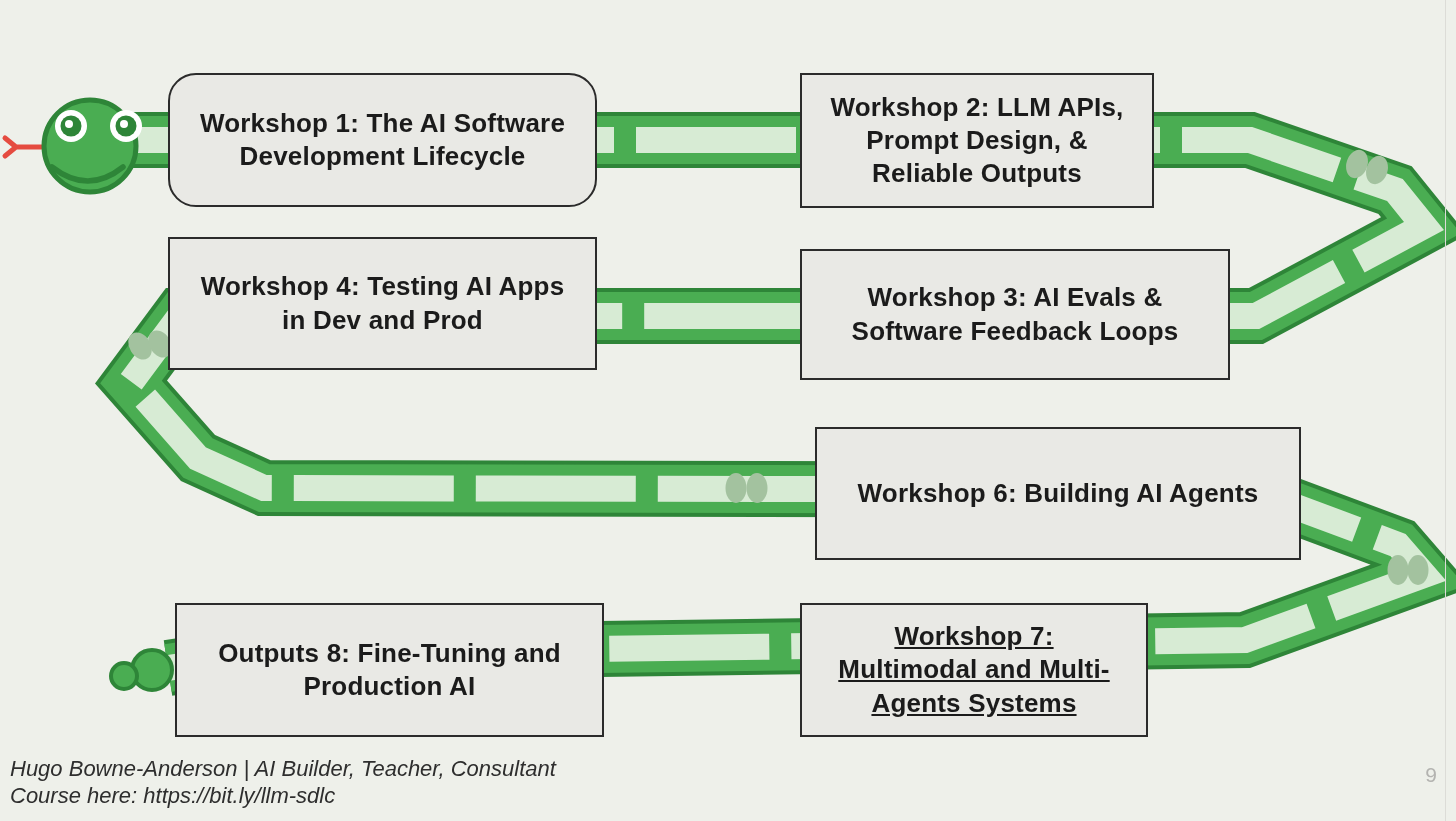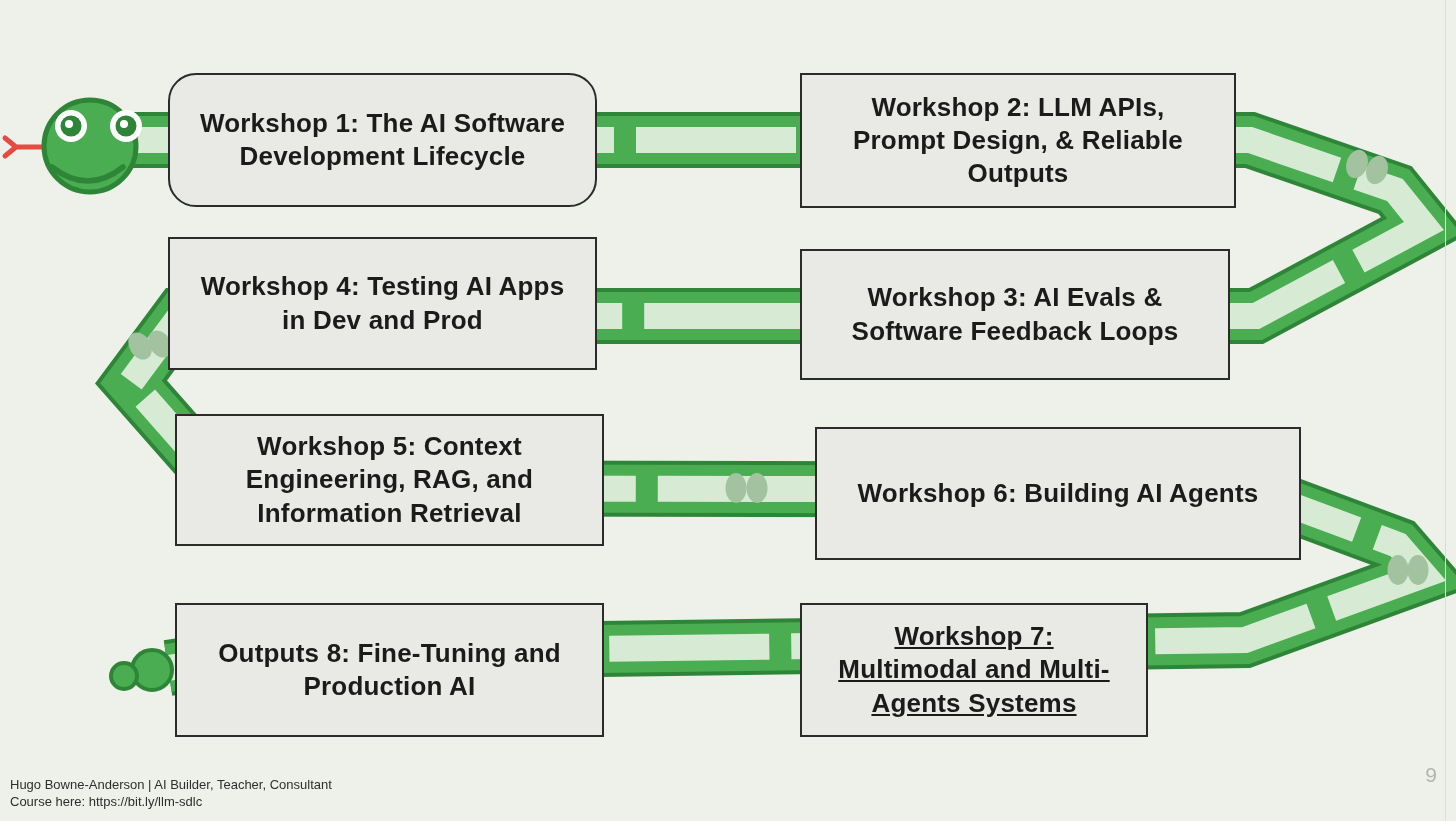--- a/index.html
+++ b/index.html
@@ -35,32 +35,32 @@
     display:flex;align-items:center;justify-content:center;
     text-align:center;
     color:var(--text,#1b1b1b);
     font-weight:700;
     font-size:26px;line-height:1.28;
     letter-spacing:.2px;
     padding:0 28px;
     box-sizing:border-box;
   }
   .w1{left:168px;top:73px;width:429px;height:134px;border-radius:28px;}
-  .w2{left:800px;top:73px;width:436px;height:135px;}
+  .w2{left:800px;top:73px;width:354px;height:135px;}
   .w3{left:800px;top:249px;width:430px;height:131px;}
   .w4{left:168px;top:237px;width:429px;height:133px;}
   .w5{left:175px;top:414px;width:429px;height:132px;}
   .w6{left:815px;top:427px;width:486px;height:133px;}
   .w7{left:800px;top:603px;width:348px;height:134px;text-decoration:underline;}
   .w8{left:175px;top:603px;width:429px;height:134px;}
 
   #footer{
     position:absolute;left:10px;bottom:11px;
     color:var(--footer_text,#2e2e2e);
-    font-size:13px;line-height:1.26;
+    font-size:22px;line-height:1.26;font-style:italic;
   }
   #page-number{
     position:absolute;right:19px;top:763px;
     color:var(--page_number_gray,#b3b3b0);
     font-size:21px;
   }
   #screen-edge{
     position:absolute;right:10px;top:0;bottom:0;width:1px;
     background:#dcdcd7;
   }
@@ -114,23 +114,20 @@
   </div>
   <div class="wbox w2">
     <span>Workshop 2: LLM APIs, Prompt Design, &amp; Reliable Outputs</span>
   </div>
   <div class="wbox w3">
     <span>Workshop 3: AI Evals &amp; Software Feedback Loops</span>
   </div>
   <div class="wbox w4">
     <span>Workshop 4: Testing AI Apps in Dev and Prod</span>
   </div>
-  <div class="wbox w5">
-    <span>Workshop 5: Context Engineering, RAG, and Information Retrieval</span>
-  </div>
   <div class="wbox w6">
     <span>Workshop 6: Building AI Agents</span>
   </div>
   <div class="wbox w7">
     <span>Workshop 7: Multimodal and Multi-Agents Systems</span>
   </div>
   <div class="wbox w8">
     <span>Outputs 8: Fine-Tuning and Production AI</span>
   </div>
 

